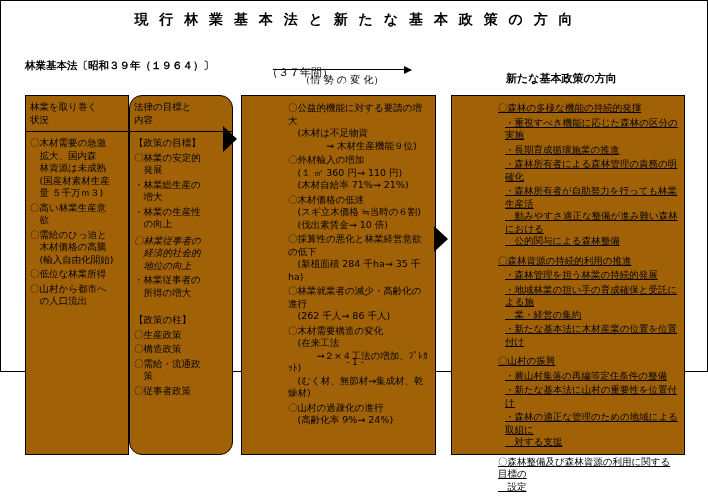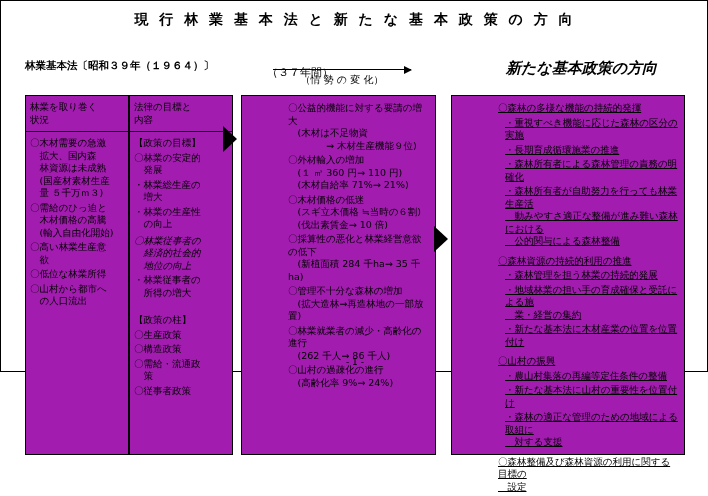--- a/index.html
+++ b/index.html
@@ -34,25 +34,24 @@
   }
   .label-left {
     position: absolute;
     top: 58px;
     left: 24px;
     font-size: 10.5px;
     font-weight: bold;
   }
   .label-right {
     position: absolute;
-    top: 58px;
+    top: 70px;
     left: 505px;
-    font-size: 15px;
+    font-size: 11px;
     font-weight: bold;
-    font-style: italic;
   }
   .period-label {
     position: absolute;
     top: 64px;
     left: 266px;
     width: 150px;
     text-align: left;
     font-size: 11px;
   }
   .arrow-top {
@@ -79,24 +78,24 @@
     width: 150px;
     text-align: center;
     font-size: 10px;
   }
 
   
   .col {
     position: absolute;
     border: 1px solid #000;
     box-sizing: border-box;
-    background: #a21caf;
+    background: #a16207;
   }
   .col1 { top: 94px; left: 24px; width: 104px; height: 360px; }
-  .col2 { top: 94px; left: 128px; width: 104px; height: 360px; }
+  .col2 { top: 94px; left: 128px; width: 104px; height: 360px; border-radius: 13px; }
   .col3 { top: 94px; left: 240px; width: 195px; height: 360px; }
   .col4 { top: 94px; left: 450px; width: 234px; height: 360px; text-decoration: underline; }
 
   .col-head {
     border-bottom: 1px solid #000;
     font-size: 9.5px;
     line-height: 13px;
     padding: 4px 4px 5px 4px;
     min-height: 26px;
     box-sizing: border-box;
@@ -155,25 +154,25 @@
 
   <div class="col col1">
     <div class="col-head hdr-bracket">林業を取り巻く
 状況</div>
     <div class="col-body">
       <div class="itm blk">〇木材需要の急激
 　拡大、国内森
 　林資源は未成熟
 　(国産材素材生産
 　量 ５千万ｍ３)</div>
+      <div class="itm blk">〇高い林業生産意
+　欲</div>
       <div class="itm blk">〇需給のひっ迫と
 　木材価格の高騰
 　(輸入自由化開始)</div>
-      <div class="itm blk">〇高い林業生産意
-　欲</div>
       <div class="itm blk">〇低位な林業所得</div>
       <div class="itm blk">〇山村から都市へ
 　の人口流出</div>
     </div>
   </div>
 
   <div class="col col2">
     <div class="col-head hdr-bracket">法律の目標と
 内容</div>
     <div class="col-body">
@@ -210,24 +209,26 @@
 　(木材は不足物資
 　　　　→ 木材生産機能９位)</div>
       <div class="itm blk">〇外材輸入の増加
 　(１ ㎥ 360 円→ 110 円)
 　(木材自給率 71%→ 21%)</div>
       <div class="itm blk">〇木材価格の低迷
 　(スギ立木価格 ≒当時の６割)
 　(伐出素賃金→ 10 倍)</div>
       <div class="itm blk">〇採算性の悪化と林業経営意欲の低下
 　(新植面積 284 千ha→ 35 千ha)</div>
-      <div class="itm blk">〇管理不十分な森林の増加
-　(拡大造林→再造林地の一部放置)</div>
       <div class="itm blk">〇林業就業者の減少・高齢化の進行
 　(262 千人→ 86 千人)</div>
+      <div class="itm blk">〇木材需要構造の変化
+　(在来工法
+　　　→２×４工法の増加、ﾌﾟﾚｶｯﾄ)
+　(むく材、無節材→集成材、乾燥材)</div>
       <div class="itm blk">〇山村の過疎化の進行
 　(高齢化率 9%→ 24%)</div>
     </div>
   </div>
 
   <div class="arrow-mid a2"></div>
 
   <div class="col col4">
     <div class="col-body">
       <div class="blk">

